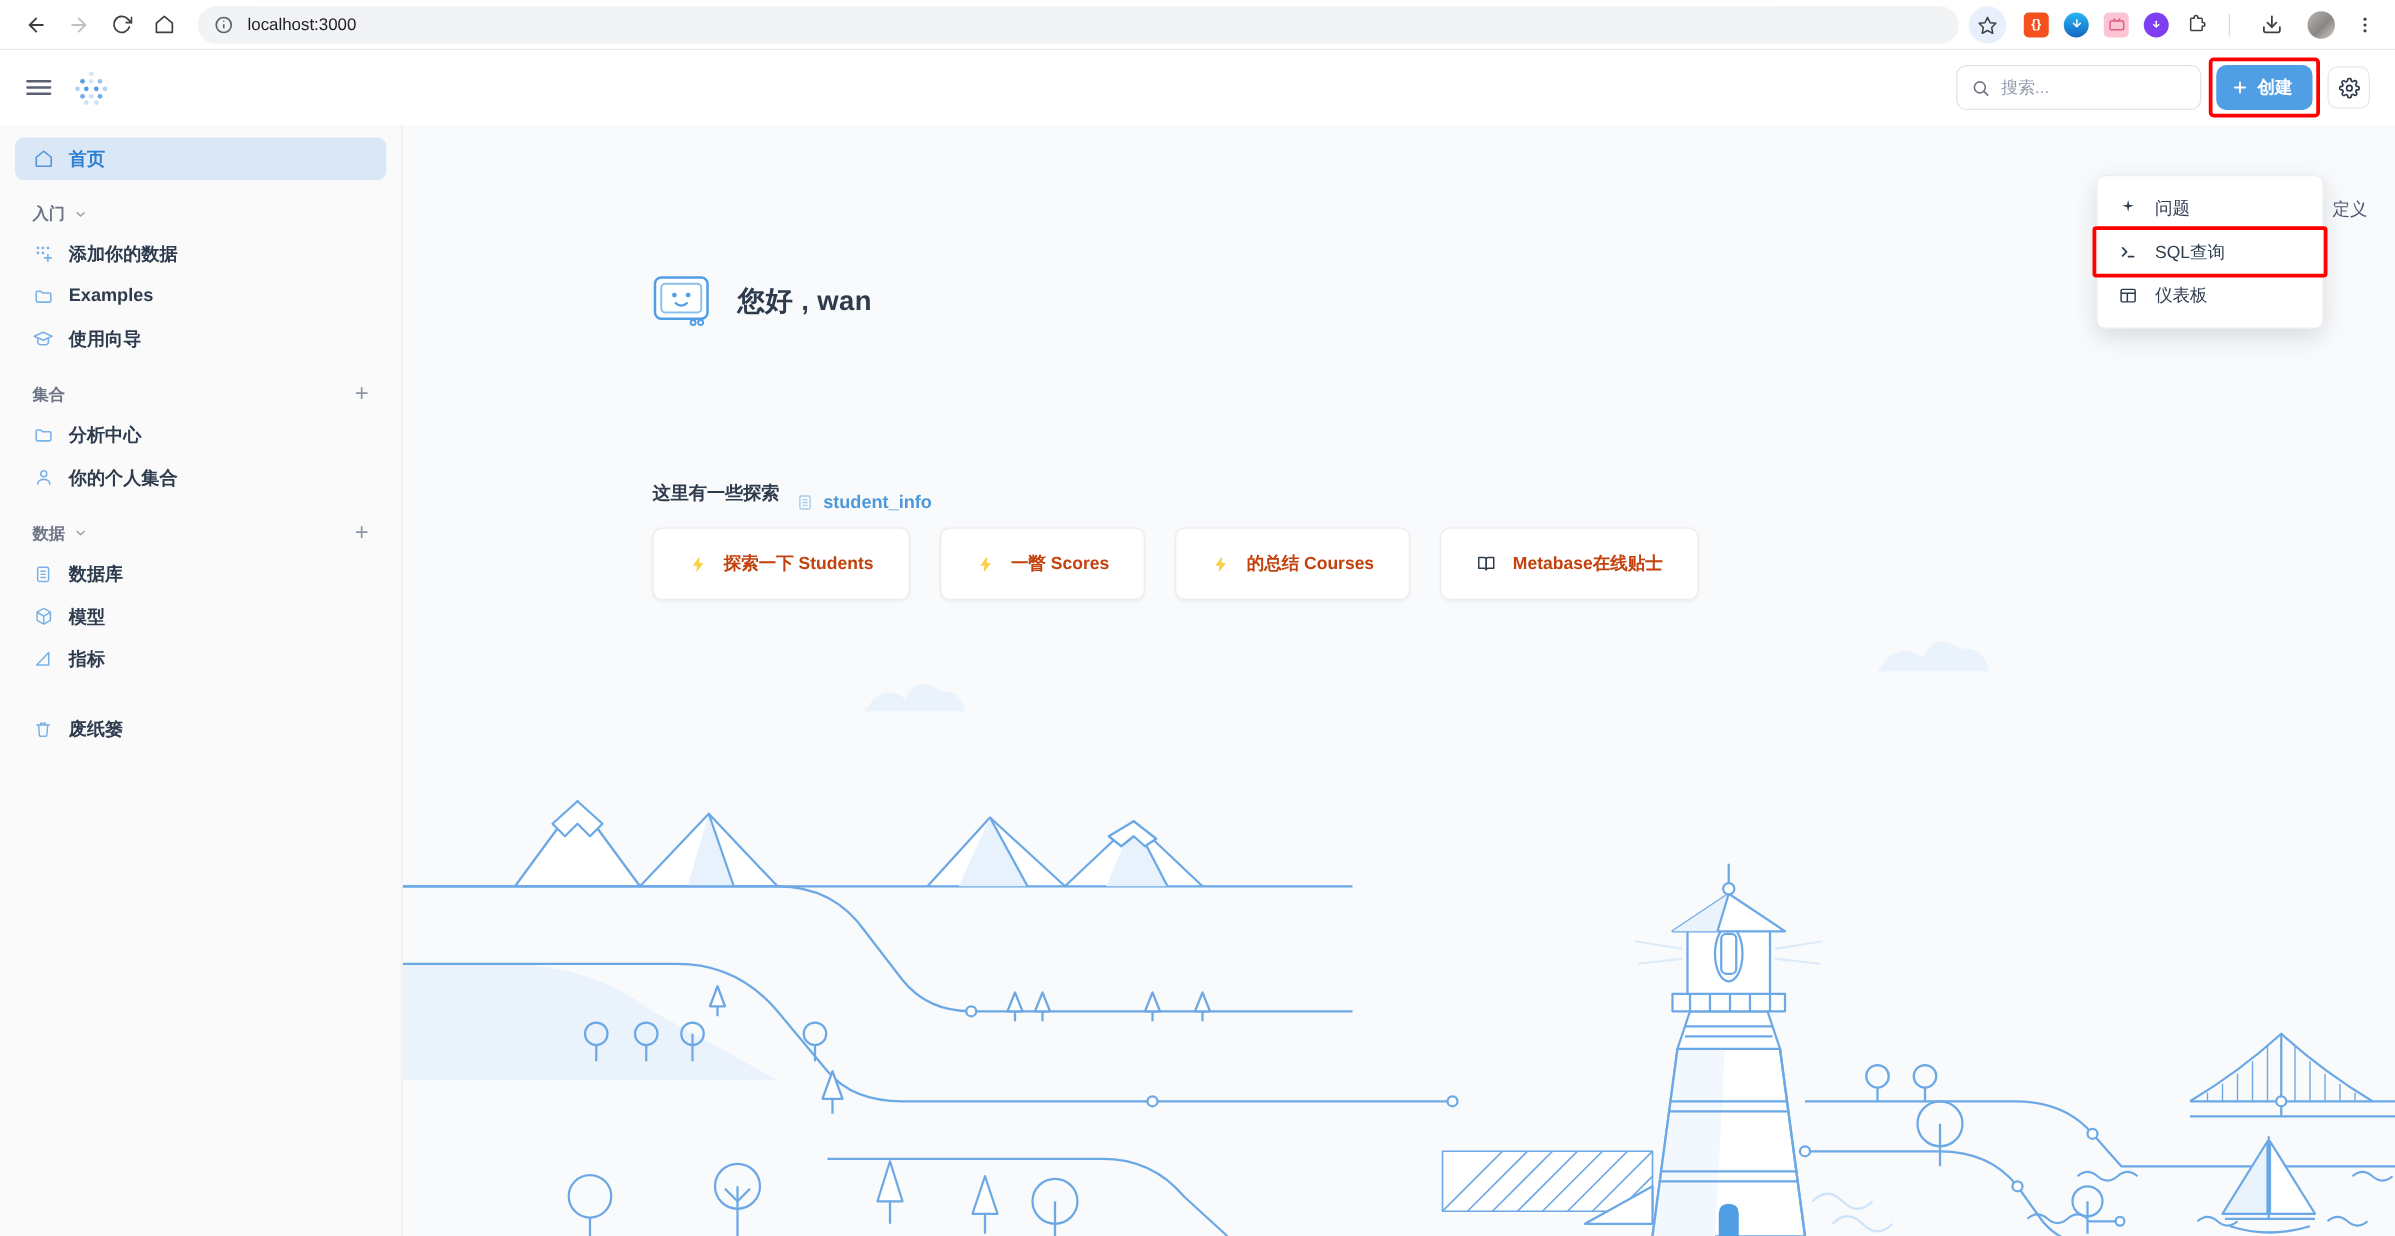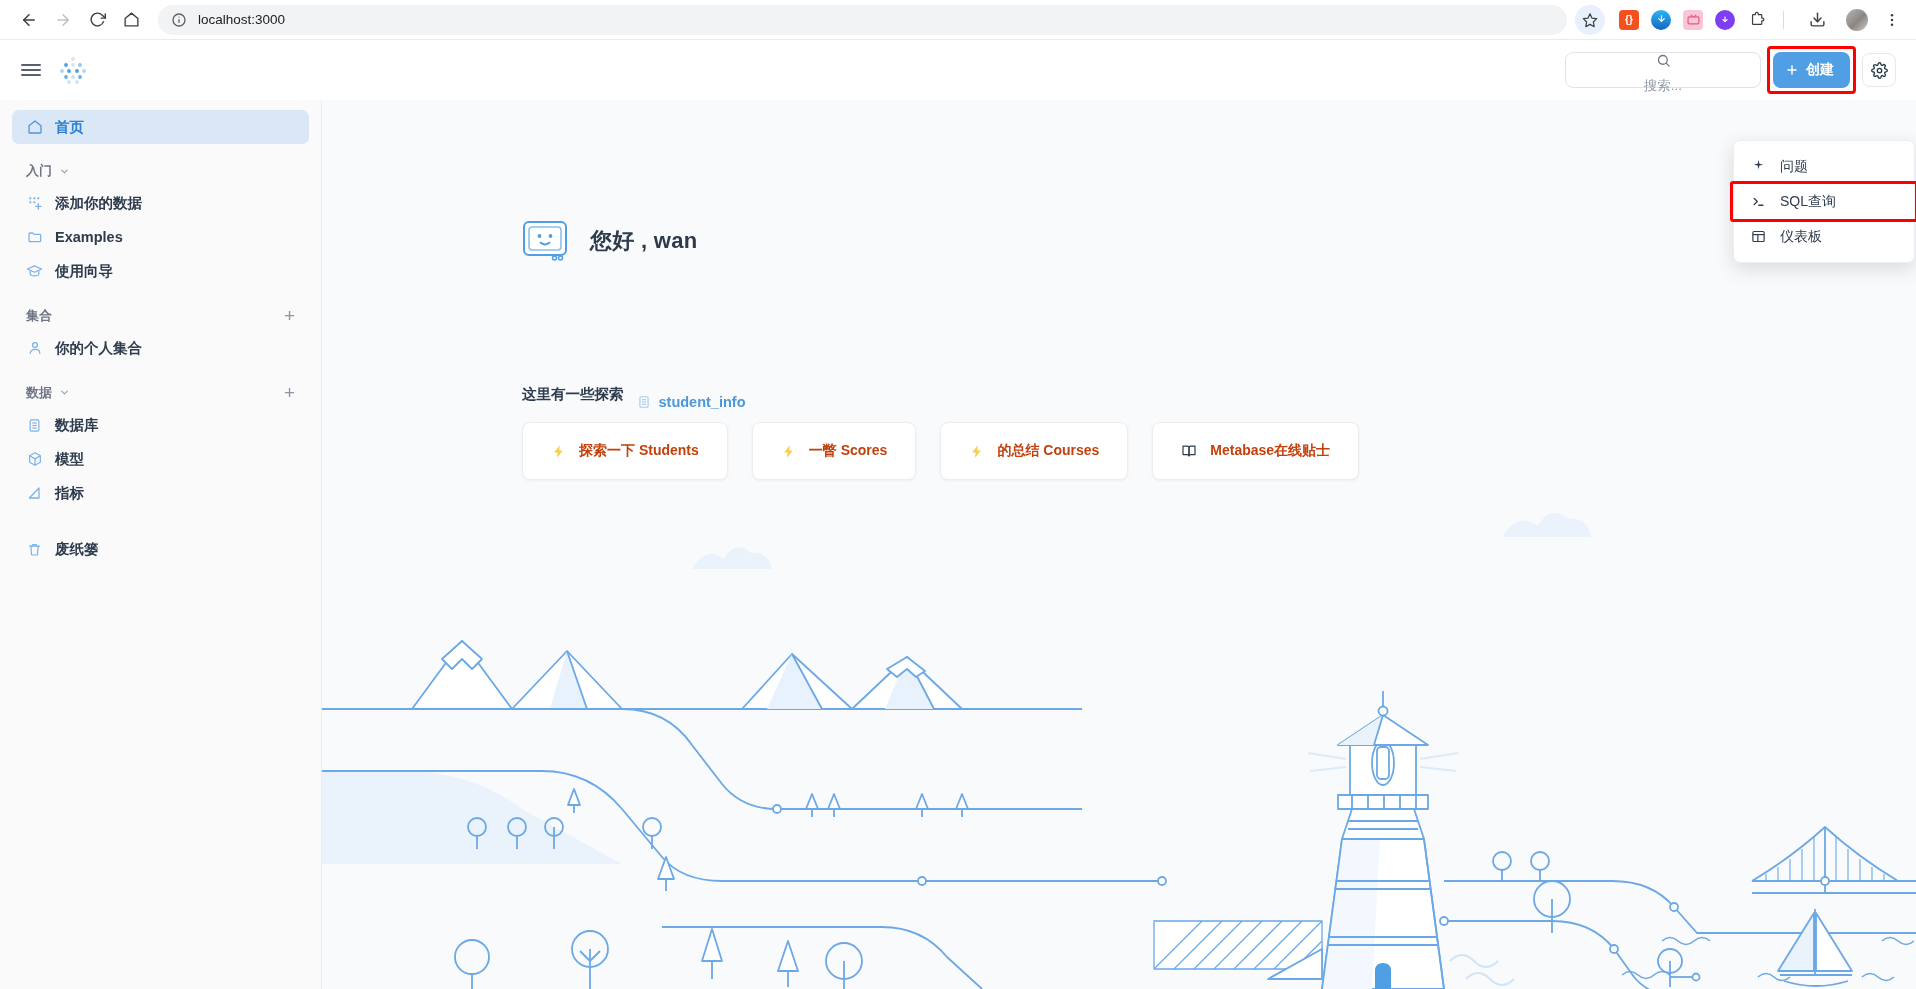--- a/index.html
+++ b/index.html
@@ -92,21 +92,20 @@
   .mb-logo { margin-left: 14px; width: 30px; height: 30px; flex: none; }
 
   .header-right {
     margin-left: auto; display: flex; align-items: center; gap: 12px;
   }
   .search-box {
     width: 196px; height: 36px;
     border: 1px solid #e0e3e8; border-radius: 8px;
     display: flex; align-items: center; padding: 0 11px; gap: 9px;
     background: #fff;
-    flex-direction: column;
   }
   .search-box .ph { font-size: 13.5px; color: #949aab; }
 
   .create-wrap { position: relative; }
   .create-btn {
     height: 36px; padding: 0 16px 0 12px;
     background: #509ee3; color: #fff;
     border-radius: 8px; border: none;
     display: flex; align-items: center; gap: 7px;
     font-size: 14px; font-weight: 700;
@@ -120,21 +119,21 @@
   .gear-btn {
     width: 34px; height: 34px; border-radius: 8px;
     border: 1px solid #e6e8ec; background: #fff;
     display: flex; align-items: center; justify-content: center;
     color: #2b3a4a;
   }
 
   
   .dropdown {
     position: absolute;
-    top: 100px; left: 1733px;
+    top: 100px; left: 1677px;
     width: 182px;
     background: #fff;
     border: 1px solid #ebeef2;
     border-radius: 7px;
     box-shadow: 0 6px 20px rgba(0,0,0,.13);
     padding: 8px 0;
     z-index: 40;
   }
   .dd-item {
     height: 35px; display: flex; align-items: center;
@@ -476,20 +475,28 @@
               <path d="M2 8.5L12 4l10 4.5L12 13z"></path>
               <path d="M6 11v4.5c0 1.4 2.7 2.6 6 2.6s6-1.2 6-2.6V11"></path>
             </svg>
         </span>
         <span>使用向导</span>
       </div>
 
       <div class="side-section">
         <span>集合</span>
         <span class="plus">+</span>
+      </div>
+      <div class="side-item">
+        <span class="s-ico">
+          <svg width="16" height="16" viewBox="0 0 24 24" fill="none" stroke="currentColor" stroke-width="1.9" stroke-linejoin="round">
+              <path d="M3 7.5a1.5 1.5 0 0 1 1.5-1.5h4L10.5 8H19a1.5 1.5 0 0 1 1.5 1.5v8A1.5 1.5 0 0 1 19 19H4.5A1.5 1.5 0 0 1 3 17.5z"></path>
+            </svg>
+        </span>
+        <span>分析中心</span>
       </div>
       <div class="side-item">
         <span class="s-ico">
           <svg width="16" height="16" viewBox="0 0 24 24" fill="none" stroke="currentColor" stroke-width="1.9" stroke-linecap="round">
               <circle cx="12" cy="7.5" r="3.6"></circle>
               <path d="M4.8 20c0-3.6 3.2-5.8 7.2-5.8s7.2 2.2 7.2 5.8"></path>
             </svg>
         </span>
         <span>你的个人集合</span>
       </div>

